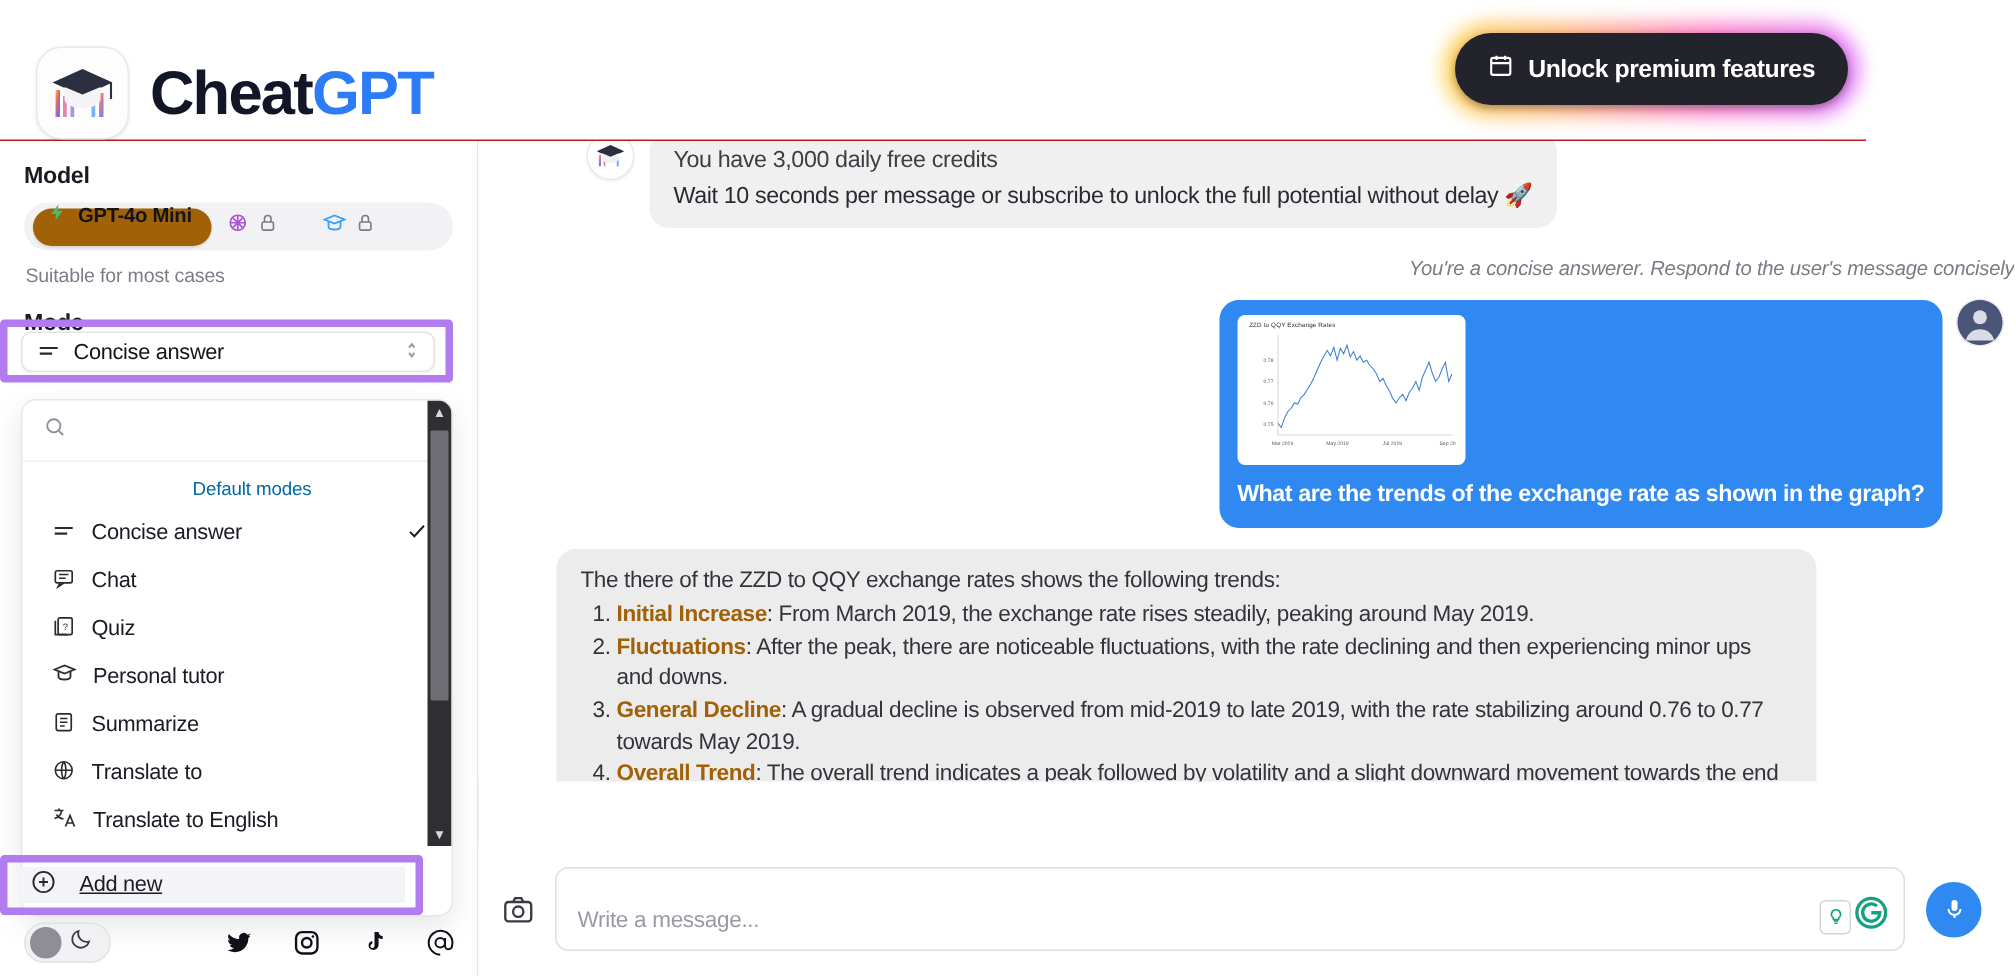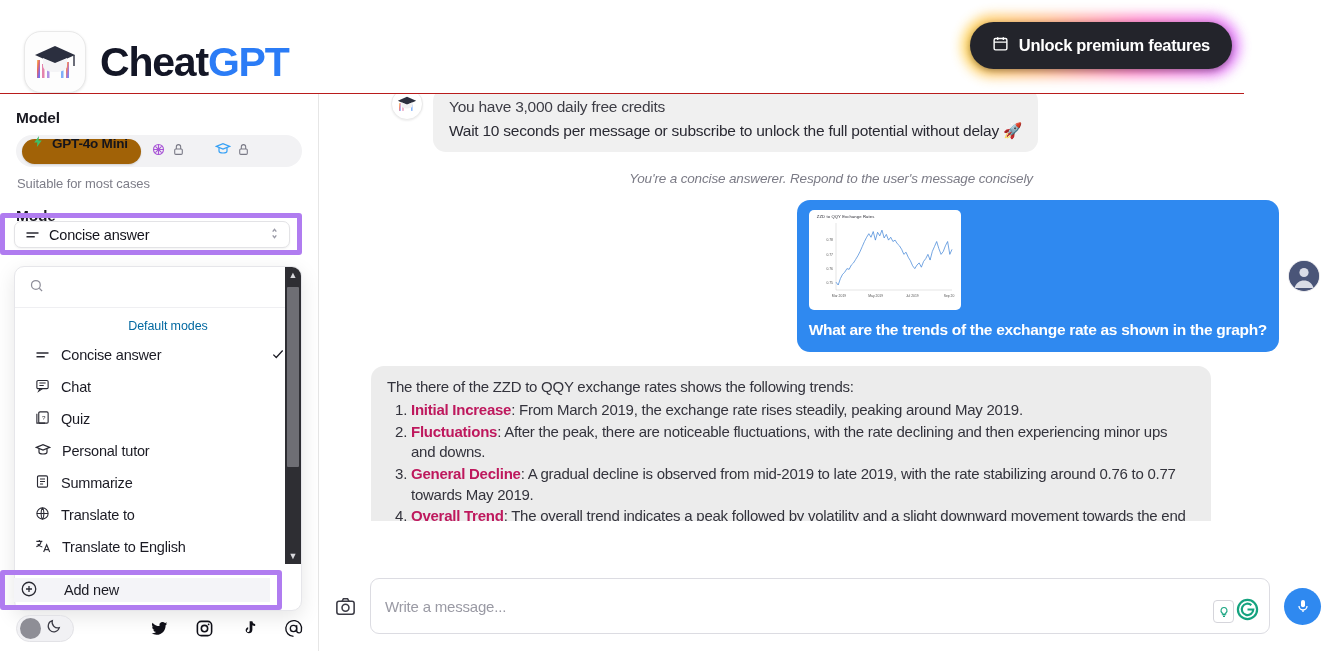--- a/index.html
+++ b/index.html
@@ -116,23 +116,23 @@
   .dd-thumb {
     position: absolute; left: 2px; top: 20px; width: 12px; height: 180px;
     background: #6e6e74; border-radius: 1px;
   }
   .addnew-highlight {
     position: absolute; left: 0; top: 476px; width: 282px; height: 40px;
     border: 5px solid #b07cf0; border-radius: 3px; pointer-events: none;
   }
   .dd-addnew {
     position: absolute; left: 14px; top: 484px; width: 256px; height: 24px;
-    display: flex; align-items: center; gap: 26px; padding-left: 6px;
+    display: flex; align-items: center; gap: 15px; padding-left: 6px;
     background: #f4f4f8; font-size: 14.5px; color: #1b1b24;
-    letter-spacing: -.2px; cursor: pointer;
+    letter-spacing: -.2px; cursor: pointer; text-decoration: underline;
   }
 
   
   .side-footer {
     position: absolute; left: 0; bottom: 0; width: 319px; height: 46px;
     display: flex; align-items: center; padding: 0 16px; gap: 0;
   }
   .theme-toggle {
     width: 60px; height: 27px; border-radius: 14px; background: #f1f1f4;
     border: 1px solid #e2e2e6; display: flex; align-items: center;
@@ -154,24 +154,24 @@
     display: flex; align-items: center; justify-content: center;
     box-shadow: 0 1px 2px rgba(0,0,0,.07);
   }
   .notice-bubble {
     background: #f0f0f0; border-radius: 13px; padding: 7px 16px 9px 16px;
     color: #2a2a33; font-size: 15.5px; line-height: 1.55; letter-spacing: -.25px;
     max-width: 680px;
   }
   .notice-line1 { opacity: .9; }
   .sysline {
-    text-align: center; font-size: 13.5px; color: #7b7b86;
+    text-align: right; font-size: 13.5px; color: #7b7b86;
     font-style: italic; letter-spacing: -.15px; margin-top: 19px;
   }
-  .user-row { display: flex; justify-content: flex-end; align-items: center; gap: 10px; margin-top: 14px; padding-right: 24px; }
+  .user-row { display: flex; justify-content: flex-end; align-items: flex-start; gap: 10px; margin-top: 14px; padding-right: 8px; }
   .user-bubble {
     background: #2f89f0; border-radius: 13px; padding: 10px 12px 12px 12px;
     max-width: 490px;
   }
   .chart-card {
     background: #fff; border-radius: 5px; width: 152px; height: 100px;
     padding: 4px 5px 2px 5px; position: relative; overflow: hidden;
   }
   .chart-title { font-size: 4.2px; color: #2a2a33; letter-spacing: .1px; padding-left: 3px; }
   .user-text {
@@ -184,37 +184,37 @@
     box-shadow: 0 0 0 1px #e8e8ec;
   }
   .bot-row { display: flex; align-items: flex-end; gap: 10px; margin-top: 14px; padding-left: 10px; }
   .bot-bubble {
     background: #ececec; border-radius: 13px; padding: 11px 16px 12px 16px;
     color: #33333c; font-size: 15px; line-height: 1.38; letter-spacing: -.25px;
     max-width: 840px;
   }
   .bot-bubble ol { margin: 2px 0 0 0; padding-left: 24px; }
   .bot-bubble li { margin-bottom: 1px; }
-  .bot-bubble b { font-weight: 700; color: #be185d; }
+  .bot-bubble b { font-weight: 700; color: #a16207; }
   .reset-row {
     display: flex; justify-content: center; align-items: center; gap: 7px;
     margin-top: 21px; color: #9898a2; font-size: 15px; letter-spacing: -.2px;
     cursor: pointer;
   }
 
   
   .composer {
     position: absolute; left: 319px; bottom: 0; width: 1024px; height: 90px;
     display: flex; align-items: center; padding: 0 22px 0 16px; gap: 14px;
     background: #fff;
   }
   .cam-btn { color: #3a3a44; cursor: pointer; display: flex; flex: none; }
   .input-box {
     flex: 1; height: 56px; border: 1px solid #dcdce2; border-radius: 9px;
-    background: #fff; position: relative; display: flex; align-items: center;
+    background: #fff; position: relative; display: flex; align-items: flex-end;
     padding: 11px 14px;
   }
   .input-box .ph { font-size: 15px; color: #9a9aa4; letter-spacing: -.2px; }
   .gram {
     position: absolute; right: 10px; bottom: 8px; display: flex; gap: 2px; align-items: center;
   }
   .gram-a {
     width: 21px; height: 23px; border: 1px solid #d5d5db; border-radius: 4px;
     background: #fff; display: flex; align-items: center; justify-content: center;
   }

